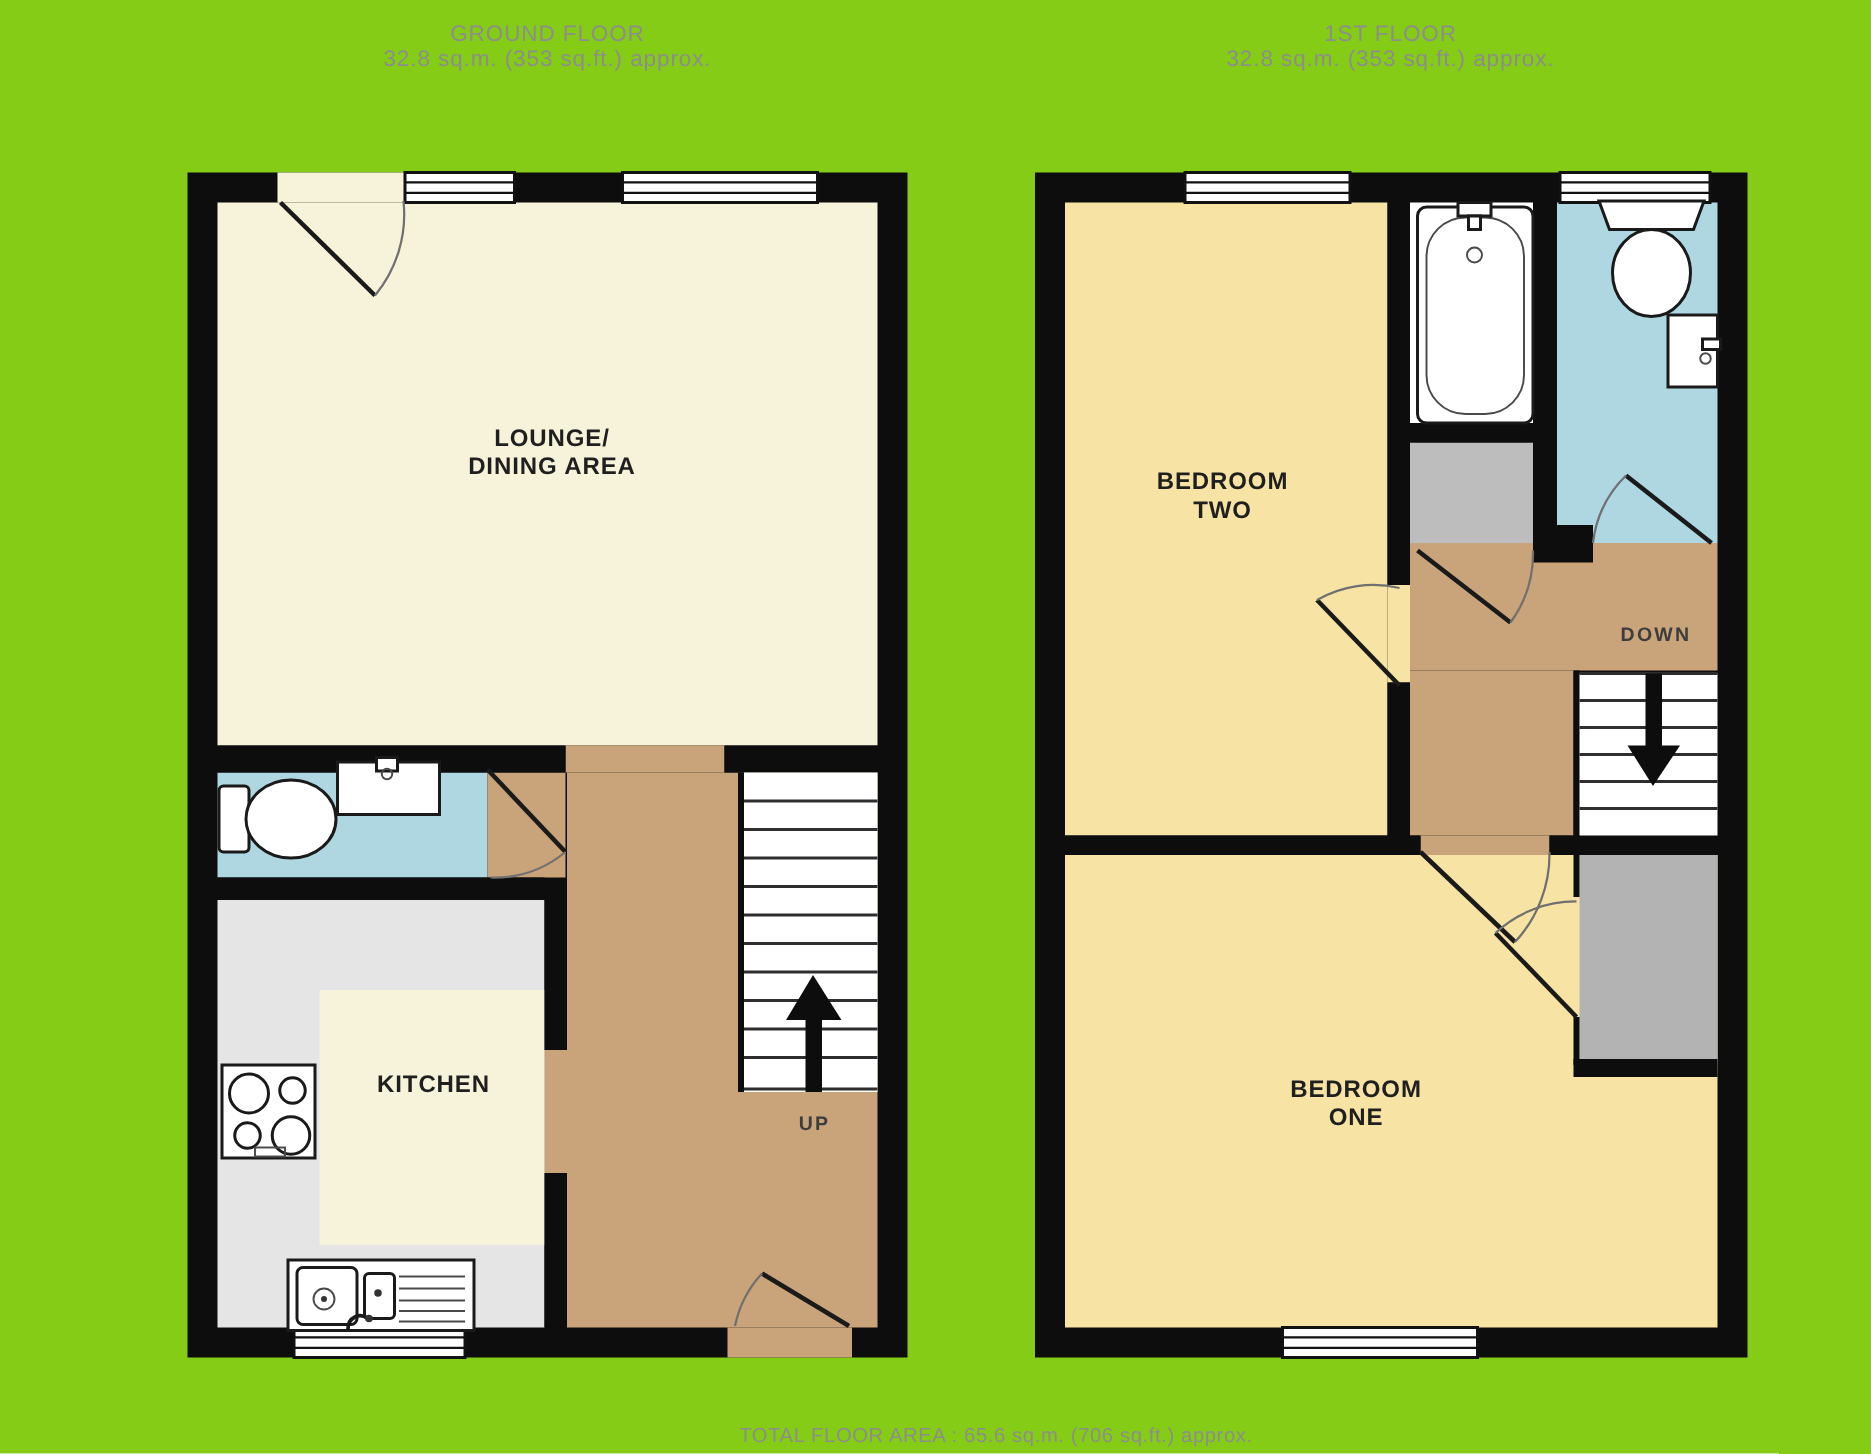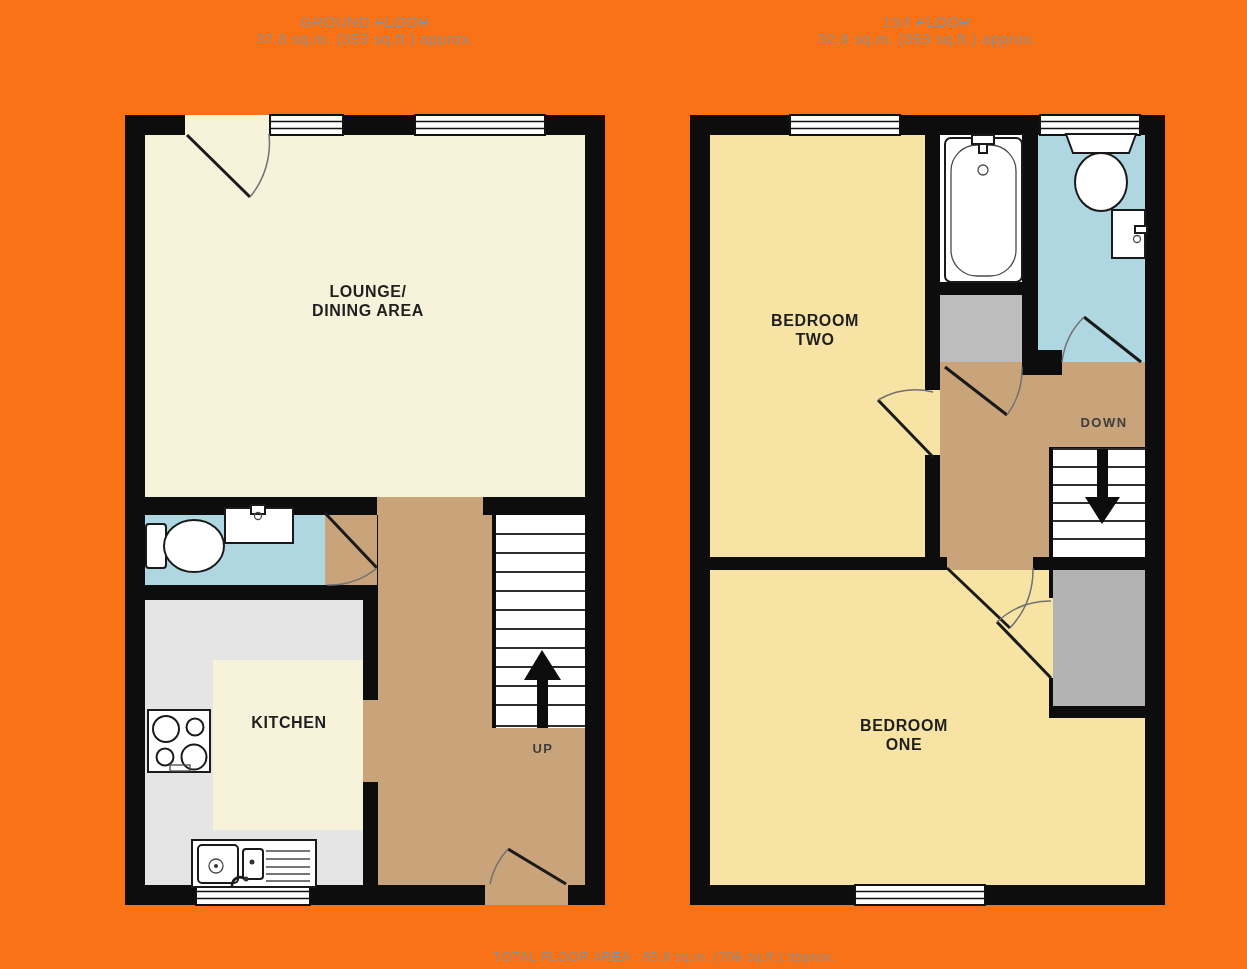--- a/index.html
+++ b/index.html
@@ -1,16 +1,16 @@
 <!DOCTYPE html>
 <html><head>
 <meta charset="utf-8">
 <style>
   html,body{margin:0;padding:0;background:#ffffff;}
-  .canvas{position:relative;width:1247px;height:969px;background:#f97316;overflow:hidden;
+  .canvas{position:relative;width:1247px;height:969px;background:#84cc16;overflow:hidden;
           font-family:"Liberation Sans",sans-serif;}
   svg{position:absolute;left:0;top:0;}
   .fx{fill:#ffffff;stroke:#1a1a1a;stroke-width:2;}
   .fx-thin{fill:none;stroke:#4a4a4a;stroke-width:1.3;}
   .fx-dot{fill:#333333;stroke:none;}
   .win{fill:#ffffff;stroke:#111111;stroke-width:2;}
   .win-line{fill:none;stroke:#111111;stroke-width:1.5;}
   .tread{fill:none;stroke:#2e2e2e;stroke-width:2;}
   .stairwell{fill:#ffffff;}
   .leaf{fill:none;stroke:#1a1a1a;stroke-width:3;}

